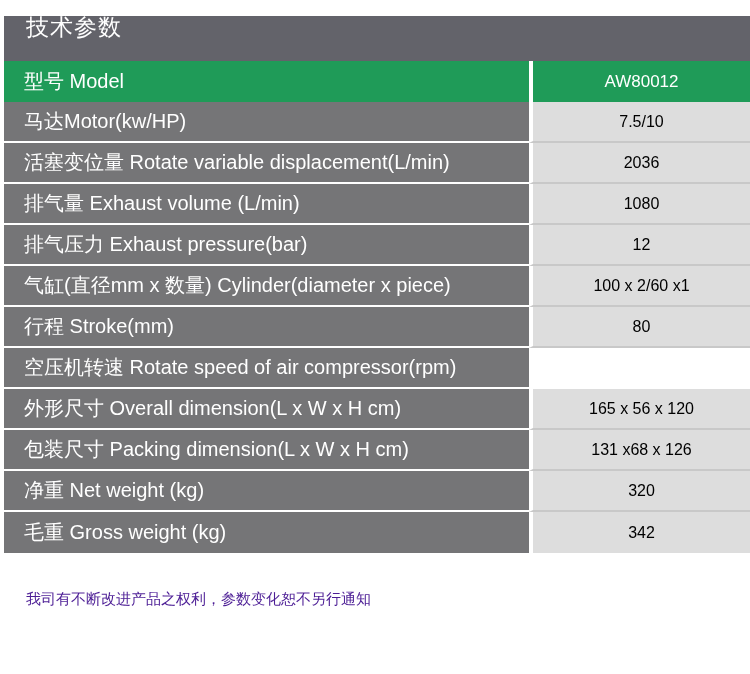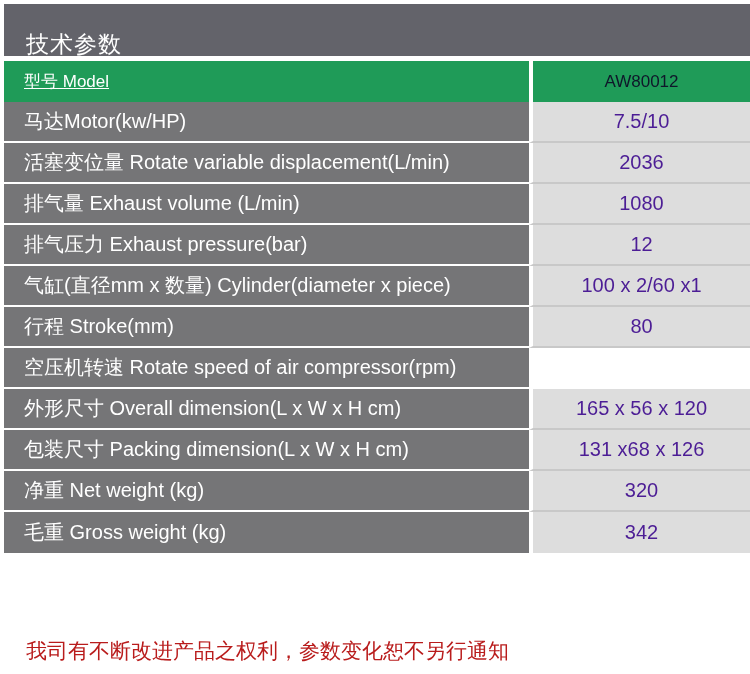--- a/index.html
+++ b/index.html
@@ -19,26 +19,26 @@
     position: relative;
     width: 750px;
     height: 674px;
     background: #ffffff;
   }
 
   
   .title-bar {
     position: absolute;
     left: 4px;
-    top: 4px;
+    top: 16px;
     width: 746px;
     height: 52px;
     background: #63636a;
     display: flex;
-    align-items: flex-end;
+    align-items: flex-start;
     box-sizing: border-box;
   }
   .title-text {
     color: #ffffff;
     font-size: 23px;
     font-weight: 400;
     letter-spacing: 1px;
     padding-left: 22px;
     line-height: 1;
   }
@@ -70,58 +70,57 @@
     padding-left: 20px;
     border-bottom: 2px solid #ffffff;
     white-space: nowrap;
     overflow: hidden;
   }
 
   .cell-value {
     flex: 1 1 auto;
     box-sizing: border-box;
     background: #dddddd;
-    color: #4c1d95;
-    font-size: 20px;
+    color: #000000;
+    font-size: 16px;
     display: flex;
     align-items: center;
     justify-content: center;
     border-bottom: 2px solid #c8c8c8;
     border-left: 4px solid #ffffff;
     white-space: nowrap;
   }
 
   
   .row.header-row .cell-label {
     background: #1f9b58;
     border-bottom: none;
-    font-size: 17px;
-    text-decoration: underline;
+    font-size: 20px;
   }
   .row.header-row .cell-value {
     background: #1f9b58;
-    color: #0f172a;
+    color: #ffffff;
     border-bottom: none;
     font-size: 17px;
   }
 
   
   .row.last-row .cell-label { border-bottom: none; }
   .row.last-row .cell-value { border-bottom: none; }
 
   
   .footnote {
     position: absolute;
     left: 4px;
-    top: 636px;
+    top: 588px;
     width: 746px;
     padding-left: 22px;
     box-sizing: border-box;
-    color: #b91c1c;
-    font-size: 21px;
+    color: #4c1d95;
+    font-size: 15px;
     line-height: 1.4;
   }
 </style>
 </head>
 <body>
 
 <div class="page">
 
   <div class="title-bar">
     <div class="title-text">技术参数</div>

